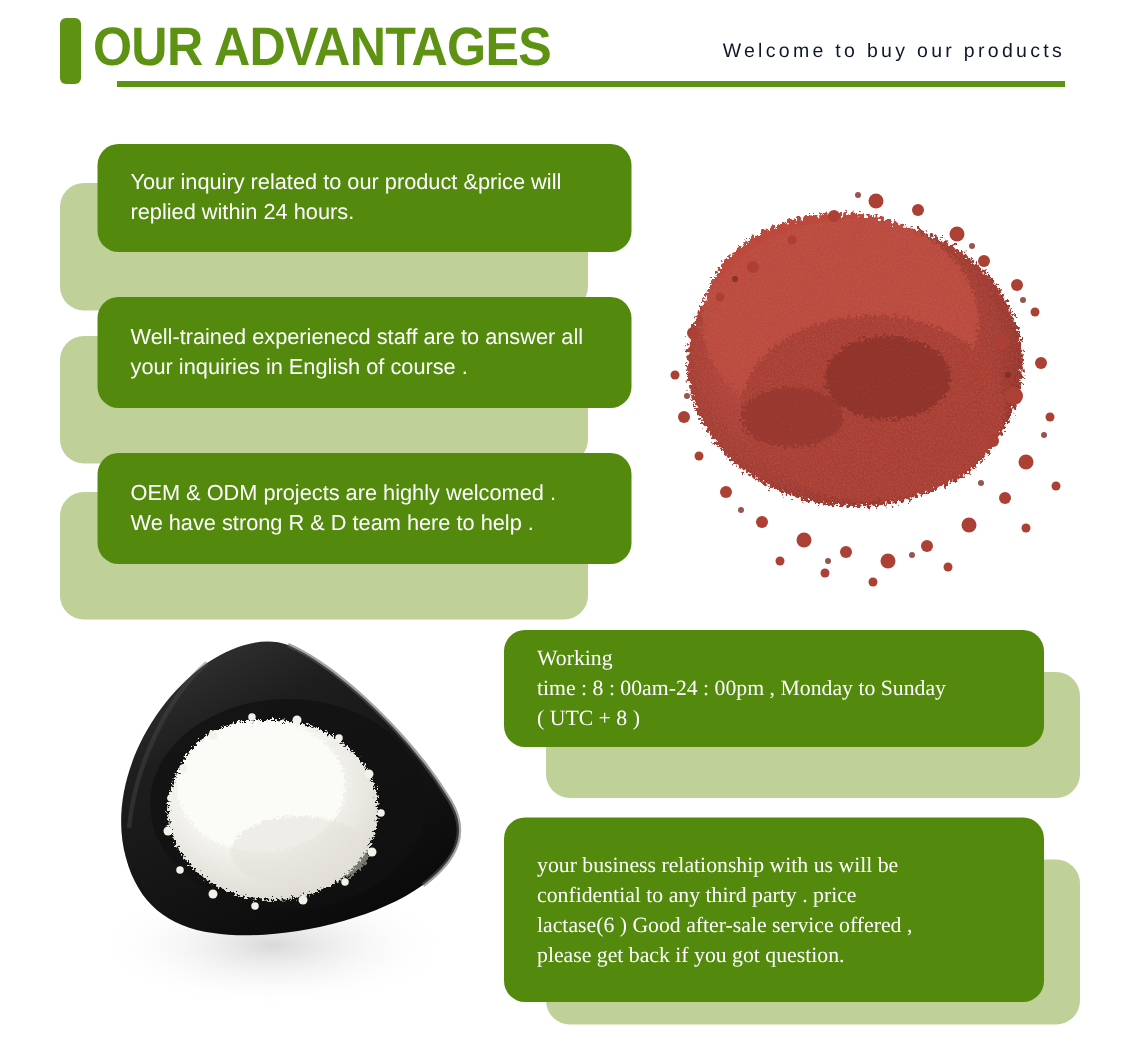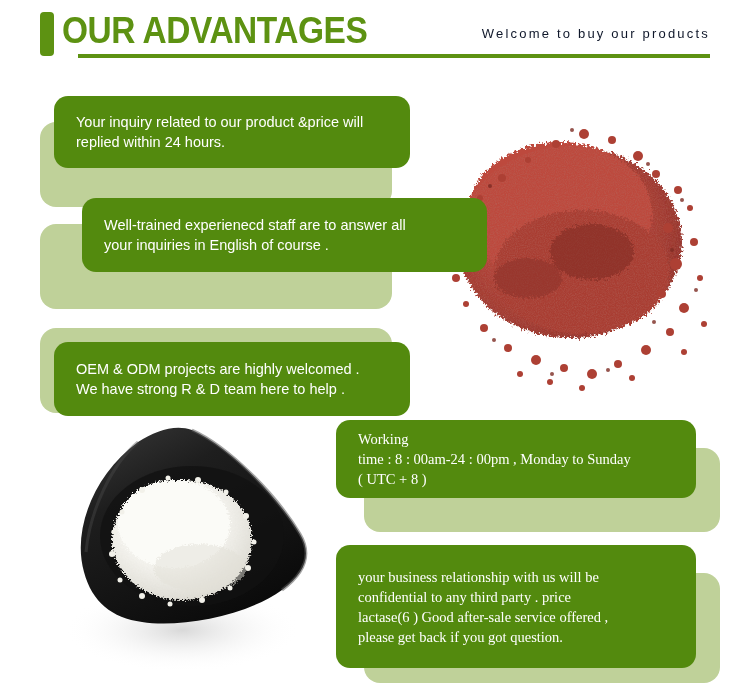--- a/index.html
+++ b/index.html
@@ -78,21 +78,21 @@
   }
   .bubble-text {
     color: #ffffff;
     font-size: 14.5px;
     line-height: 20px;
     white-space: pre-line;
   }
 
   
   .bubble-left .bubble-main {
-    left: 14px; top: 0; padding-left: 15px;
+    left: 25px; top: 0; padding-left: 15px;
   }
   .bubble-left .bubble-shadow {
     left: 0; top: 26px;
   }
   .bubble-left .bubble-text {
     position: absolute;
     left: 22px; top: 50%;
     transform: translateY(-50%);
   }
 
@@ -298,29 +298,29 @@
   <div class="bubble-group bubble-left" id="bubble-inquiry">
     <div class="bubble-shadow" style="width:352px;height:85px;"></div>
     <div class="bubble-main" style="width:356px;height:72px;">
       <div class="bubble-text">Your inquiry related to our product &amp;price will
 replied within 24 hours.</div>
     </div>
   </div>
 
   <div class="bubble-group bubble-left" id="bubble-staff">
     <div class="bubble-shadow" style="width:352px;height:85px;"></div>
-    <div class="bubble-main" style="width:405px;height:74px;margin-left:28px;">
+    <div class="bubble-main" style="width:356px;height:74px;">
       <div class="bubble-text">Well-trained experienecd staff are to answer all
 your  inquiries in English of course .</div>
     </div>
   </div>
 
   <div class="bubble-group bubble-left" id="bubble-oem">
     <div class="bubble-shadow" style="width:352px;height:85px;"></div>
-    <div class="bubble-main" style="width:356px;height:74px;margin-top:40px;">
+    <div class="bubble-main" style="width:356px;height:74px;">
       <div class="bubble-text">OEM &amp; ODM projects are highly welcomed .
 We have strong R &amp; D team here to help .</div>
     </div>
   </div>
 
   <div class="bubble-group bubble-right" id="bubble-working">
     <div class="bubble-shadow" style="width:356px;height:84px;"></div>
     <div class="bubble-main" style="width:360px;height:78px;">
       <div class="bubble-text">Working
 time : 8 : 00am-24 : 00pm , Monday to Sunday

